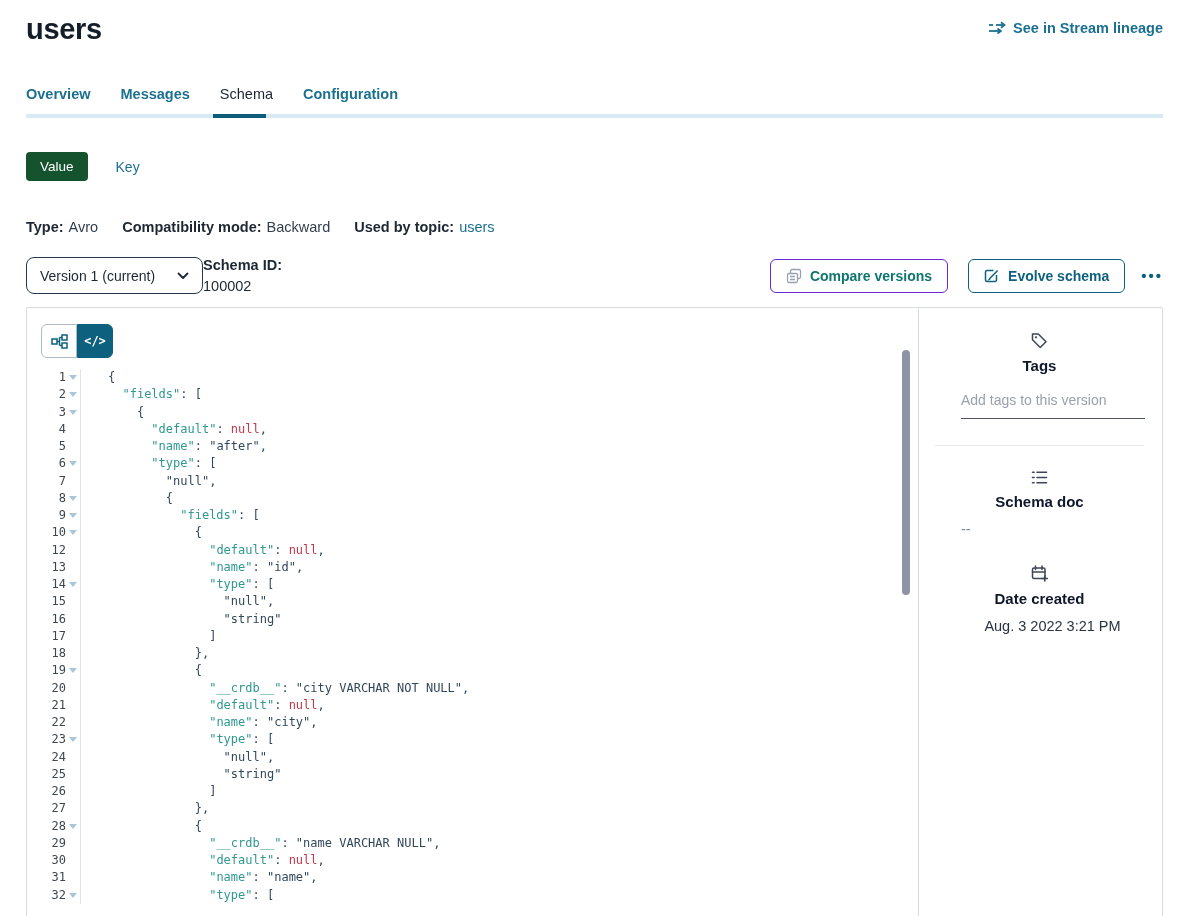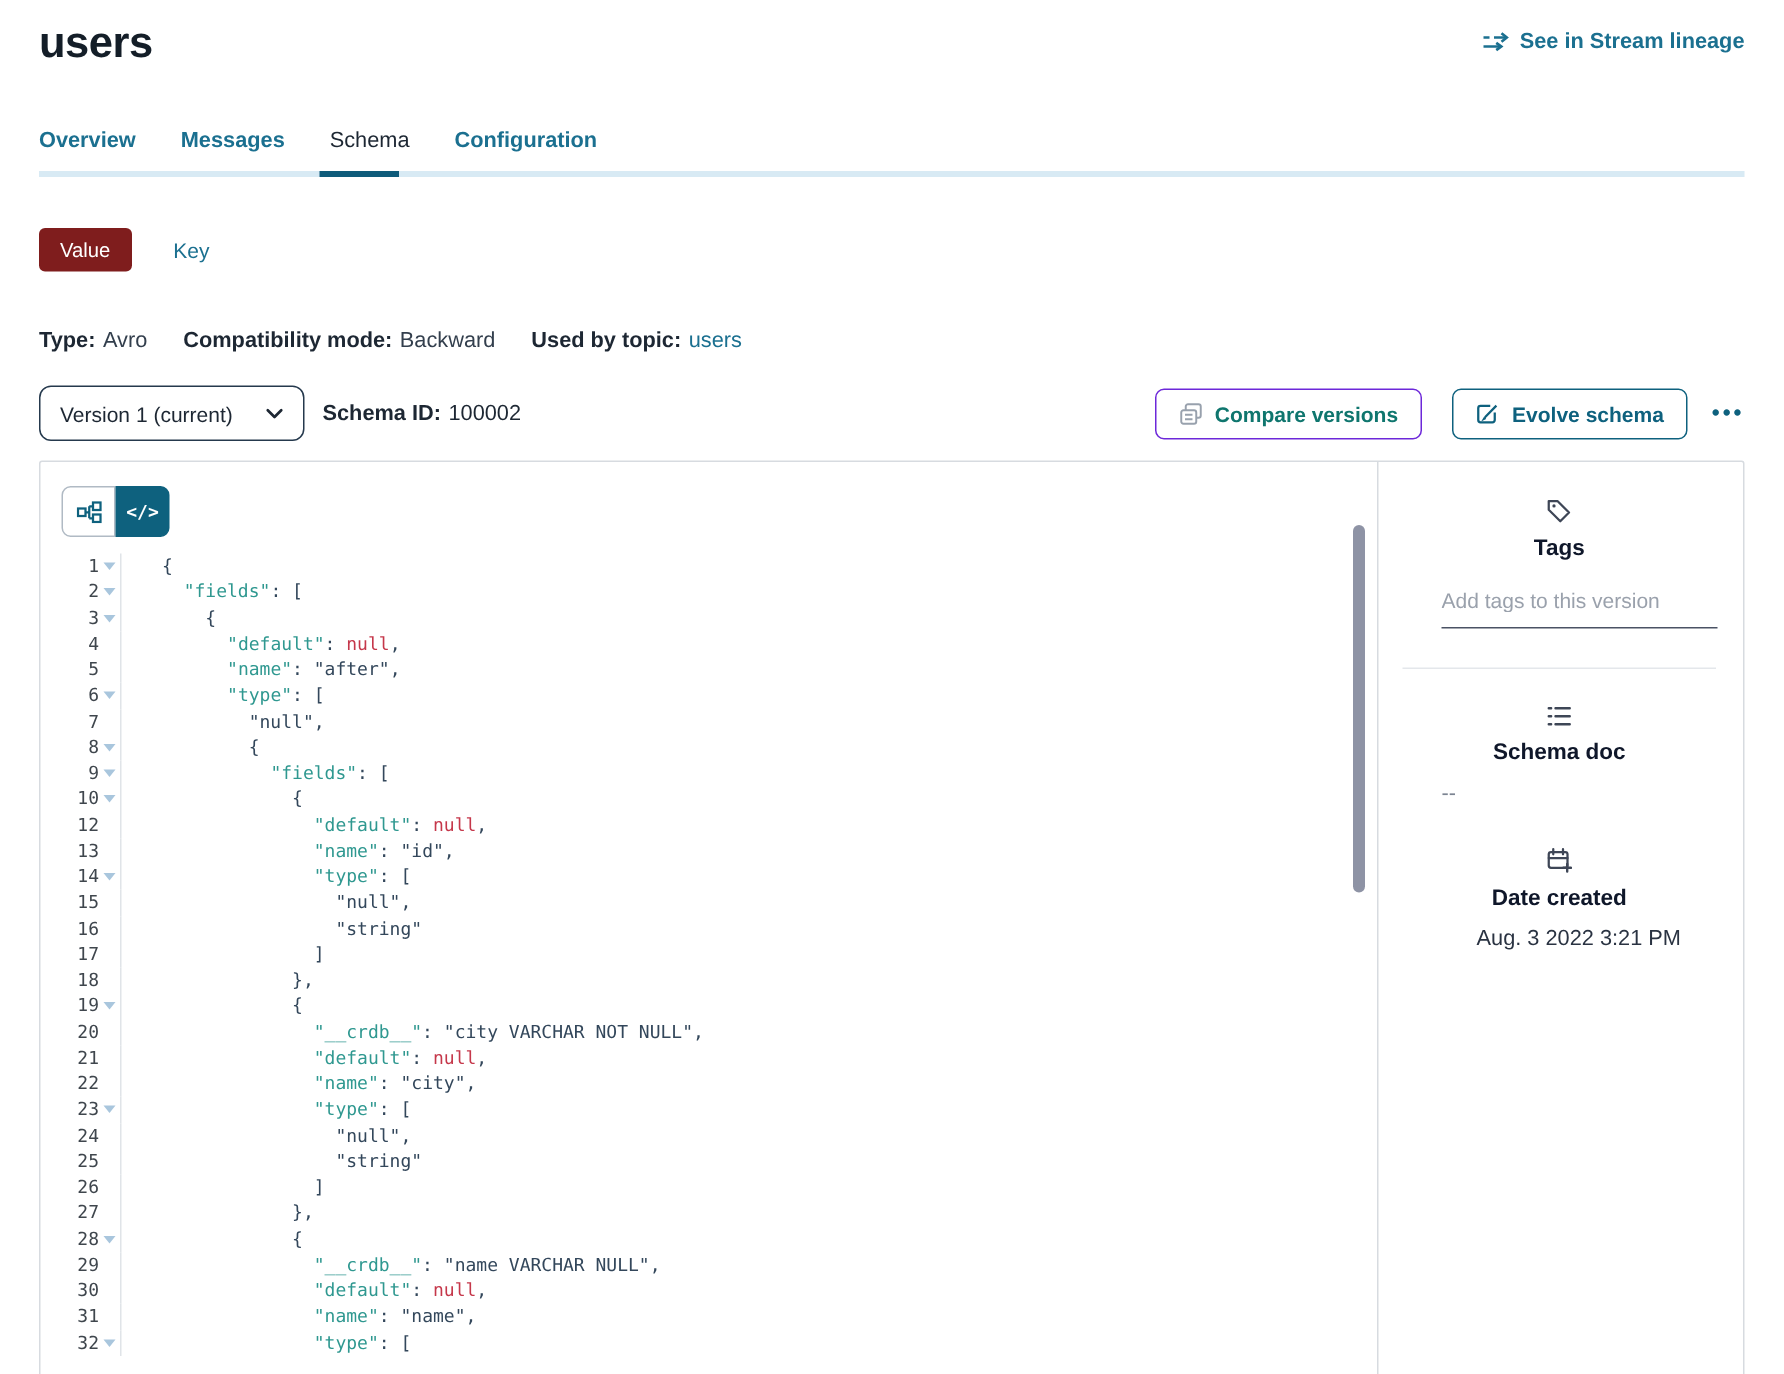--- a/index.html
+++ b/index.html
@@ -18,34 +18,34 @@
   
   .tabs-wrap { margin-top:40px; position:relative; }
   .tabs { display:flex; gap:30px; font-size:14.5px; }
   .tab { color:#1b7090; cursor:pointer; padding-bottom:12px;font-weight:bold; }
   .tab.active { color:#1d2733; font-weight:500; }
   .tab-track { position:relative; height:4px; background:#d8eaf4; width:100%; }
   .tab-active-bar { position:absolute; top:0; height:4px; background:#0e5b7a; }
 
   
   .vk-row { margin-top:34px; display:flex; align-items:center; }
-  .vk-value { background:#7f1d1d; color:#fff; font-size:13.5px; padding:7px 14px; border:none; border-radius:4px; cursor:pointer; font-family:inherit; }
+  .vk-value { background:#14532d; color:#fff; font-size:13.5px; padding:7px 14px; border:none; border-radius:4px; cursor:pointer; font-family:inherit; }
   .vk-key { color:#1b7090; font-size:14px; margin-left:28px; cursor:pointer; }
 
   
   .meta-row { margin-top:38px; display:flex; gap:24px; font-size:14.5px; }
   .meta-item { display:flex; gap:5px; }
   .meta-label { font-weight:700; color:#1d2733; }
   .meta-value { color:#333f4d; }
   .meta-value.link { color:#1b7090; cursor:pointer; }
 
   
   .toolbar { margin-top:22px; display:flex; align-items:center; }
   .version-select { width:177px; height:37px; border:1.5px solid #25394d; border-radius:8px; background:#fff; display:flex; align-items:center; justify-content:space-between; padding:0 13px; font-size:14px; color:#1d2733; cursor:pointer; }
-  .schema-id { margin-left:12px; font-size:14.5px; display:flex; gap:5px; }
+  .schema-id { font-size:14.5px; display:flex; gap:5px;flex-direction:column; }
   .schema-id b { font-weight:700; }
   .toolbar-spacer { flex:1; }
   .btn { display:flex; align-items:center; gap:8px; border-radius:6px; font-size:14px; font-weight:600; padding:8px 15px; background:#fff; cursor:pointer; font-family:inherit; }
   .btn-compare { border:1px solid #6d28d9; color:#0f766e; }
   .btn-evolve { border:1.5px solid #0e617e; color:#0e617e; margin-left:20px; }
   .more-menu { color:#0e617e; font-size:15px; font-weight:700; letter-spacing:2px; margin-left:16px; cursor:pointer; line-height:10px; }
 
   
   .panel { margin-top:13px; border:1px solid #d7dbe0; border-radius:2px; display:flex; height:680px; }
   .editor-pane { flex:1; position:relative; padding-top:16px; }

